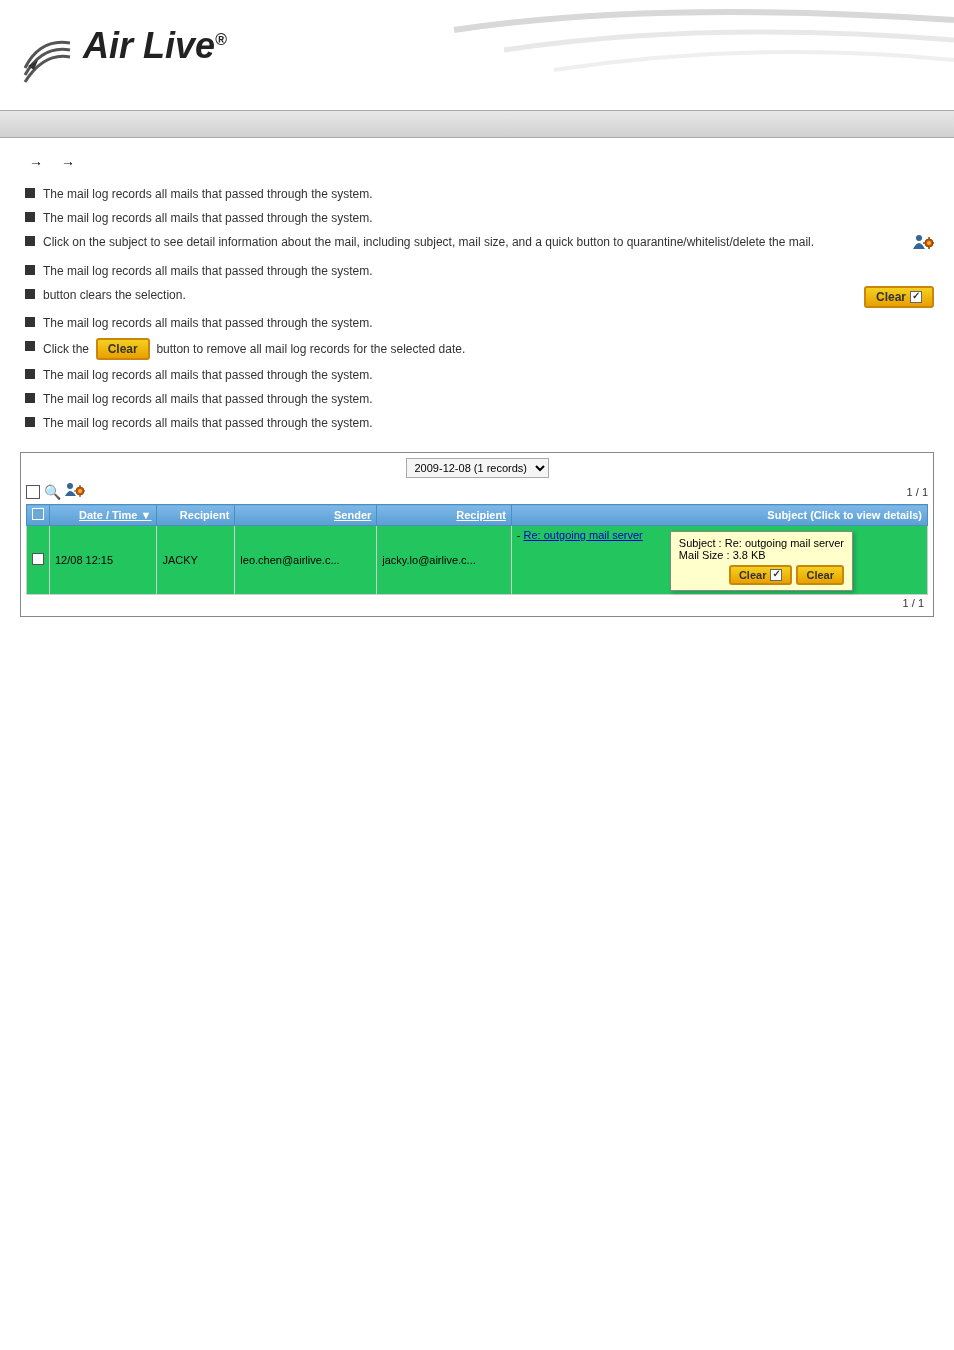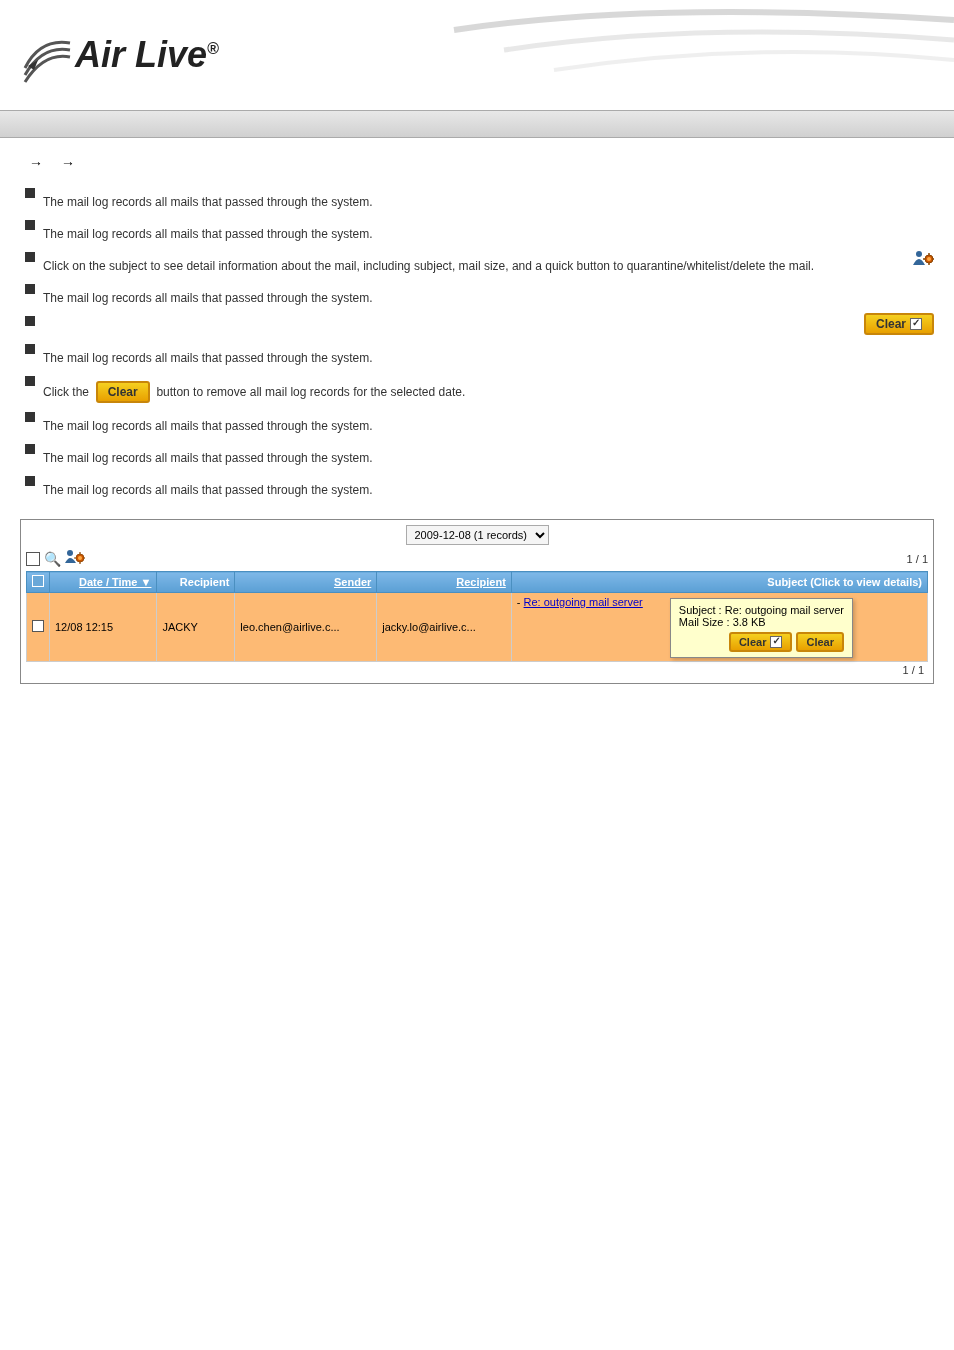--- a/index.html
+++ b/index.html
@@ -66,21 +66,20 @@
       display: inline-block;
       width: 10px;
       height: 10px;
       background: #333;
       margin-right: 8px;
       margin-top: 3px;
       flex-shrink: 0;
     }
     .bullet-text {
       flex: 1;
-      margin-top: 8px;
     }
 
     
     .clear-btn {
       display: inline-flex;
       align-items: center;
       background: linear-gradient(to bottom, #f5d020, #e8a000);
       border: 2px solid #c8860a;
       border-radius: 3px;
       padding: 2px 10px;
@@ -171,21 +170,21 @@
     }
     .mail-table td {
       padding: 3px 5px;
       border: 1px solid #ccc;
       vertical-align: middle;
     }
     .row-orange {
       background: #ff9966;
     }
     .row-orange td {
-      background: #fdba74;
+      background: #22c55e;
     }
     .subject-link {
       color: #0000cc;
       text-decoration: underline;
       cursor: pointer;
     }
 
     
     .tooltip-popup {
       position: absolute;
@@ -204,21 +203,22 @@
       gap: 4px;
       margin-top: 4px;
     }
 
     .table-wrapper {
       position: relative;
     }
 
     .airlive-logo {
       display: flex;
-      align-items: center;
+      align-items: flex-start;
+      gap: 8px;
     }
 
     .header-swoosh-container {
       position: absolute;
       top: 0;
       right: 0;
       width: 600px;
       height: 110px;
       overflow: hidden;
     }
@@ -305,20 +305,21 @@
     </div>
 
     <div class="bullet-item">
       <span class="bullet-square"></span>
       <span class="bullet-text">The mail log records all mails that passed through the system.</span>
     </div>
 
 
     <div class="bullet-item">
       <span class="bullet-square"></span>
+      <span style="flex:1;">button clears the selection.</span>
       <span style="margin-left:auto; padding-left:10px; flex-shrink:0;">
         <button class="clear-btn">
           <span>Clear</span>
           <span class="checkbox-inline checkbox-checked"></span>
         </button>
       </span>
     </div>
 
     <div class="bullet-item">
       <span class="bullet-square"></span>

